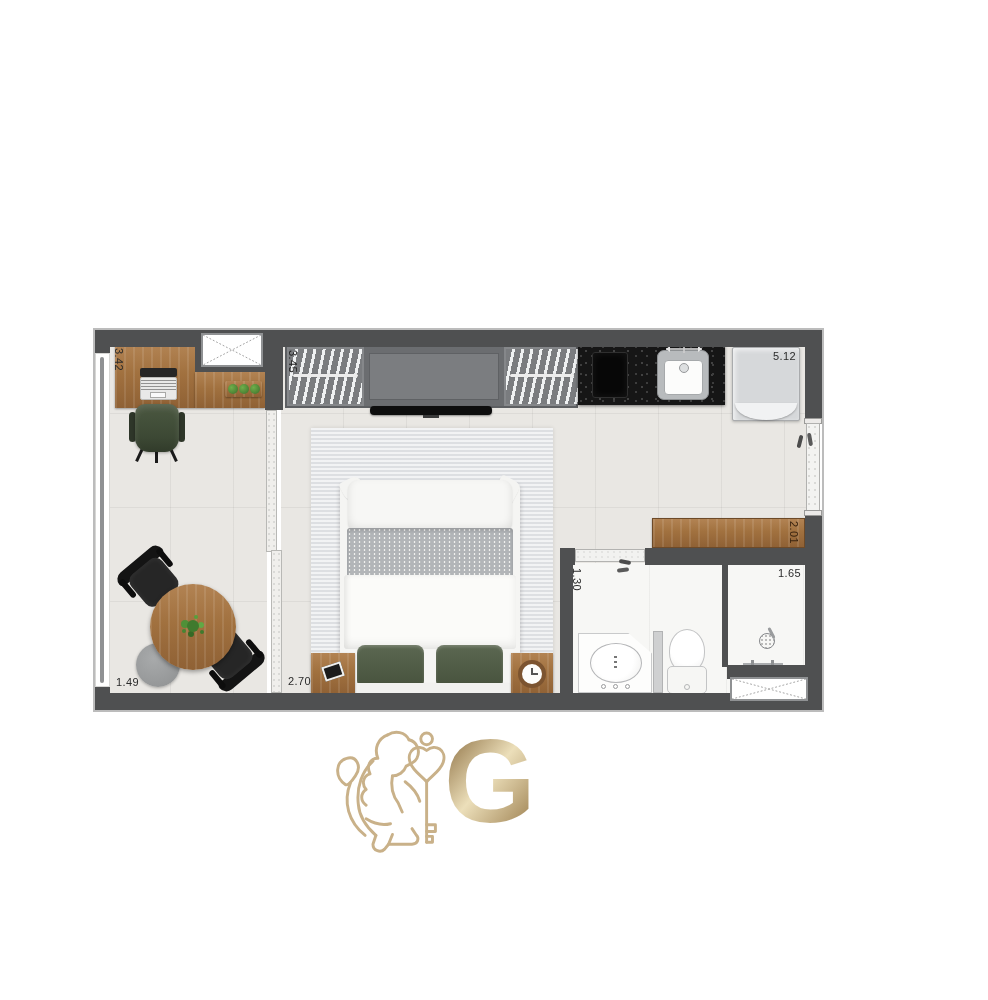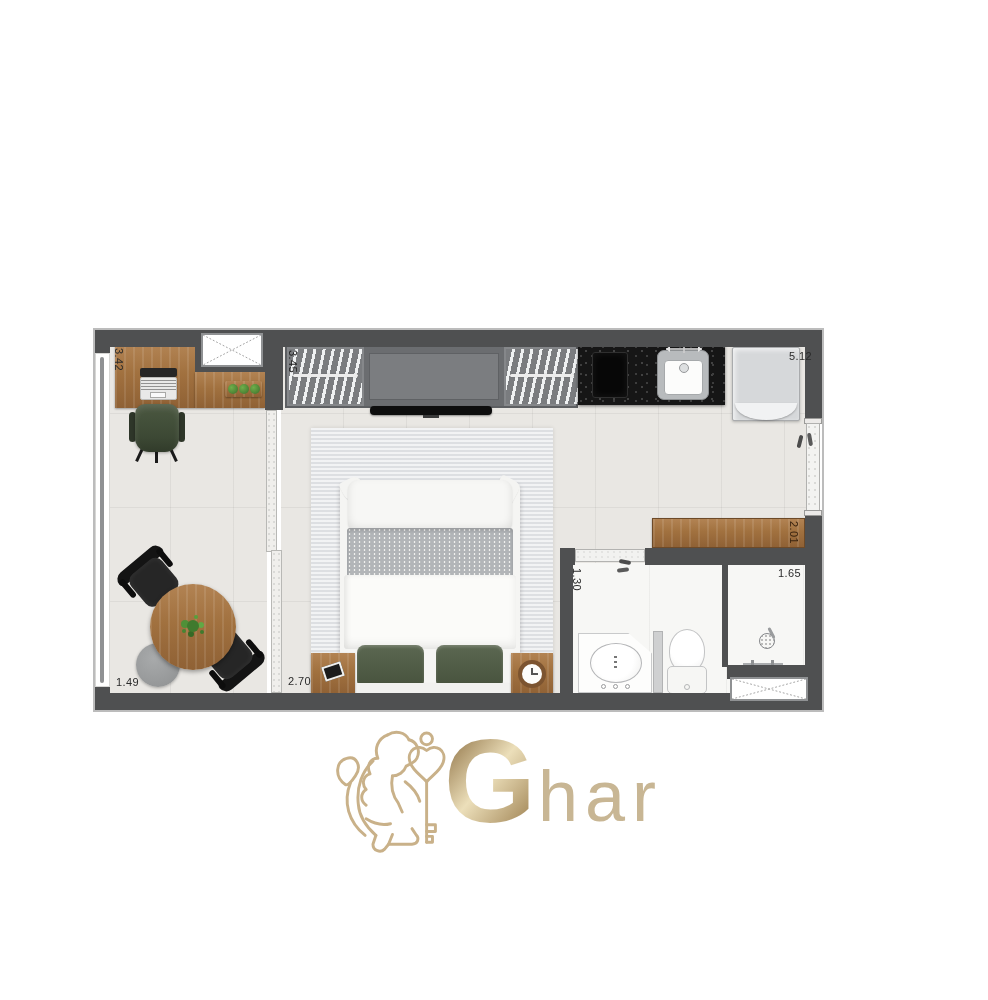--- a/index.html
+++ b/index.html
@@ -232,21 +232,21 @@
       <svg viewBox="0 0 78 24" preserveAspectRatio="none">
           <line x1="0" y1="0" x2="78" y2="24" stroke="#9a9a9a" stroke-width="1" stroke-dasharray="2,2"></line>
           <line x1="78" y1="0" x2="0" y2="24" stroke="#9a9a9a" stroke-width="1" stroke-dasharray="2,2"></line>
         </svg>
     </div>
 
     <div class="dim v" style="left:18px;top:18px;">3.42</div>
     <div class="dim" style="left:21px;top:347px;text-align:right;">1.49</div>
     <div class="dim v" style="left:192px;top:20px;z-index:10;color:#1f1f1f;">3.45</div>
     <div class="dim" style="left:193px;top:346px;">2.70</div>
-    <div class="dim" style="left:694px;top:21px;z-index:10;">5.12</div>
+    <div class="dim" style="left:678px;top:21px;z-index:10;">5.12</div>
     <div class="dim v" style="left:693px;top:191px;z-index:10;color:#3a2410;">2.01</div>
     <div class="dim v" style="left:476px;top:238px;">1.30</div>
     <div class="dim" style="left:683px;top:238px;">1.65</div>
   </div>
 
   <div class="logo">
     <svg width="122" height="132" viewBox="0 0 125 135" style="position:absolute;left:0;top:6px;">
       <g fill="none" stroke="#c9b189" stroke-width="3" stroke-linecap="round" stroke-linejoin="round">
 
         <path d="M16,60 C4,52 6,36 17,33 C27,30 33,41 26,51 C22,57 18,61 16,60 Z"></path>
@@ -267,15 +267,14 @@
         <path d="M37,95 C45,100 54,102 62,100"></path>
       </g>
       <g fill="none" stroke="#c9b189" stroke-width="3" stroke-linecap="round" stroke-linejoin="round">
         <circle cx="99" cy="13" r="6"></circle>
         <path d="M99,25 C90,17 78,25 82,37 C85,46 94,51 99,57 C104,51 113,46 116,37 C120,25 108,17 99,25 Z"></path>
         <path d="M99,57 L99,119"></path>
         <path d="M99,101 h9 v7 h-9 M99,113 h6 v6 h-6"></path>
       </g>
     </svg>
     <div class="logo-g">G</div>
-    <div class="logo-har">har</div>
   </div>
 </div>
 
 </body></html>

